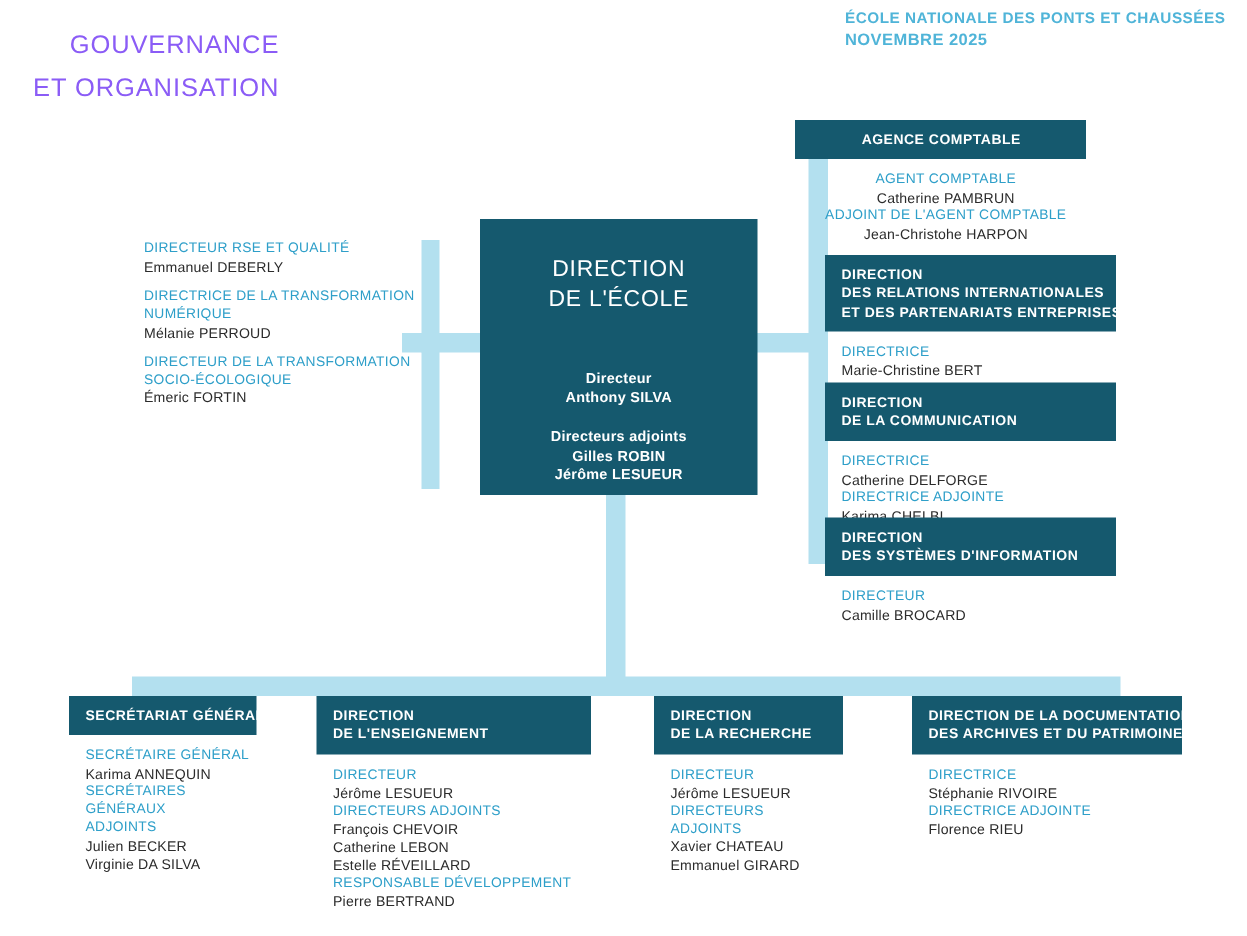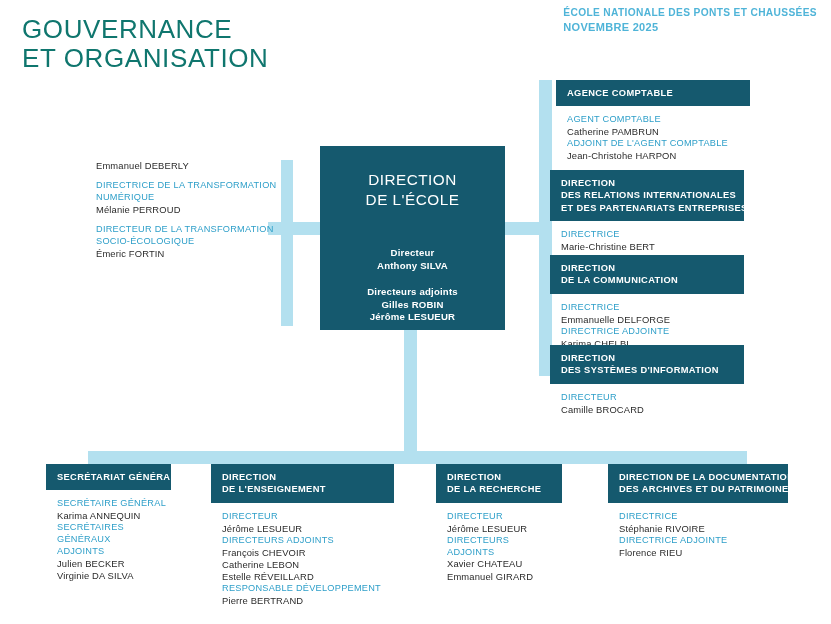--- a/index.html
+++ b/index.html
@@ -8,25 +8,26 @@
     background:#ffffff;
     font-family:"Liberation Sans","DejaVu Sans",sans-serif;
     overflow:hidden;
     position:relative;
   }
   #stage{position:relative;width:831px;height:624px;}
 
   
   .page-title{
     position:absolute;left:22px;top:15px;
-    color:#0f766e;
-    font-size:26px;
+    color:#8b5cf6;
+    font-size:17px;
     letter-spacing:0.6px;
     line-height:29px;
     font-weight:400;
+    text-align:right;
   }
   .page-title div{white-space:nowrap;}
   .header-right{
     position:absolute;right:14px;top:6px;
     color:#4fb4d8;
     font-size:10.2px;
     letter-spacing:0.35px;
     line-height:14px;
     font-weight:600;
   }
@@ -117,20 +118,21 @@
 
   <div class="conn" style="left:504px;top:222px;width:44px;height:13px;"></div>
 
   <div class="conn" style="left:404px;top:326px;width:13px;height:126px;"></div>
 
   <div class="conn" style="left:88px;top:451px;width:659px;height:13px;"></div>
 
   <div class="card" style="left:85px;top:152px;width:200px;">
     <div class="card-body">
       <div>
+        <div class="role">DIRECTEUR RSE ET QUALITÉ</div>
         <div class="person">Emmanuel DEBERLY</div>
       </div>
       <div class="gap"></div>
       <div>
         <div class="role">DIRECTRICE DE LA TRANSFORMATION</div>
         <div class="role">NUMÉRIQUE</div>
         <div class="person">Mélanie PERROUD</div>
       </div>
       <div class="gap"></div>
       <div>
@@ -150,21 +152,21 @@
       <div class="c-sub">Directeur</div>
       <div class="c-sub">Anthony SILVA</div>
     </div>
     <div class="c-block2">
       <div class="c-sub">Directeurs adjoints</div>
       <div class="c-sub">Gilles ROBIN</div>
       <div class="c-sub">Jérôme LESUEUR</div>
     </div>
   </div>
 
-  <div class="card" style="left:556px;top:80px;width:194px;">
+  <div class="card" style="left:530px;top:80px;width:194px;text-align:center;">
     <div class="card-head">
       <div>AGENCE COMPTABLE</div>
     </div>
     <div class="card-body">
       <div class="role">AGENT COMPTABLE</div>
       <div class="person">Catherine PAMBRUN</div>
       <div class="role">ADJOINT DE L'AGENT COMPTABLE</div>
       <div class="person">Jean-Christohe HARPON</div>
     </div>
   </div>
@@ -181,21 +183,21 @@
     </div>
   </div>
 
   <div class="card" style="left:550px;top:255px;width:194px;">
     <div class="card-head">
       <div>DIRECTION</div>
       <div>DE LA COMMUNICATION</div>
     </div>
     <div class="card-body">
       <div class="role">DIRECTRICE</div>
-      <div class="person">Emmanuelle DELFORGE</div>
+      <div class="person">Catherine DELFORGE</div>
       <div class="role">DIRECTRICE ADJOINTE</div>
       <div class="person">Karima CHELBI</div>
     </div>
   </div>
 
   <div class="card" style="left:550px;top:345px;width:194px;">
     <div class="card-head">
       <div>DIRECTION</div>
       <div>DES SYSTÈMES D'INFORMATION</div>
     </div>

